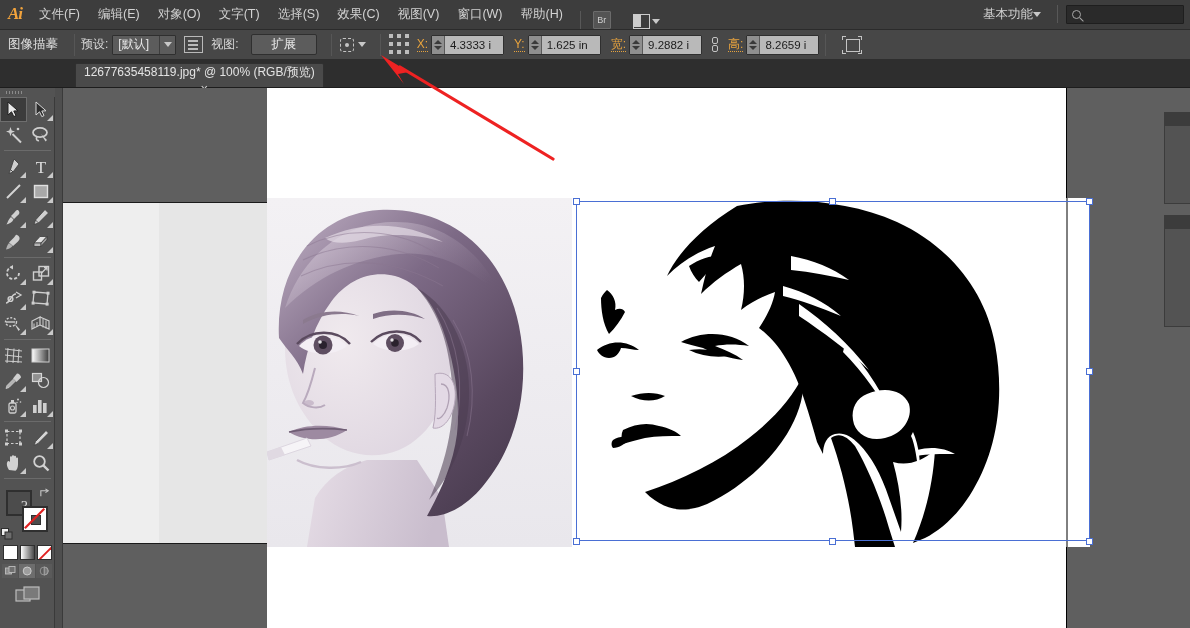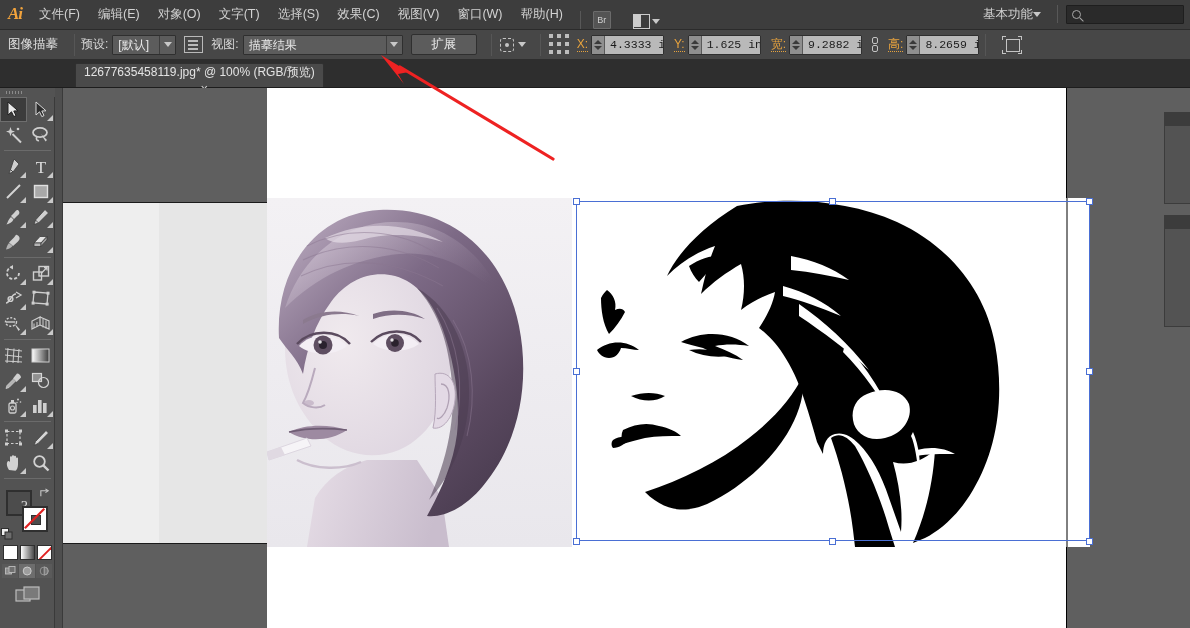--- a/index.html
+++ b/index.html
@@ -72,21 +72,21 @@
     border-bottom: 1px solid #2e2e2e;
     display: flex; align-items: center;
   }
   .ctrl-title { color: #e0e0e0; font-size: 12.5px; padding: 0 10px 0 8px; white-space: nowrap; }
   .cb-sep { width: 1px; height: 22px; background: #383838; border-right: 1px solid #565656; margin: 0 6px; }
   .ctrl-label { color: #d8d8d8; font-size: 12px; margin-right: 4px; white-space: nowrap; }
   .ctrl-label-o { color: #e8a33d; font-size: 12px; margin-right: 3px; white-space: nowrap;
                   border-bottom: 1px dotted #e8a33d; line-height: 13px; }
   .select-ctl {
     height: 20px; background: #5c5c5c; border: 1px solid #2f2f2f;
-    display: flex; align-items: flex-end; color: #e8e8e8; font-size: 12px;
+    display: flex; align-items: center; color: #e8e8e8; font-size: 12px;
     padding-left: 5px; border-radius: 1px; cursor: pointer;
   }
   .select-ctl .arw {
     width: 16px; height: 18px; margin-left: auto; background: #5c5c5c;
     border-left: 1px solid #3d3d3d; display: flex; align-items: center; justify-content: center;
   }
   .sel-preset { width: 64px; }
   .sel-view { width: 160px; }
   .panel-ico {
     width: 19px; height: 17px; border: 1px solid #b9b9b9; position: relative; margin: 0 8px; cursor: pointer;
@@ -123,21 +123,21 @@
   .spin {
     width: 13px; height: 18px; background: #8f8f8f; border-right: 1px solid #5a5a5a;
     display: flex; flex-direction: column; align-items: center; justify-content: center; gap: 2px;
     cursor: pointer;
   }
   .spin .up { width: 0; height: 0; border-left: 4px solid transparent; border-right: 4px solid transparent;
               border-bottom: 4px solid #3a3a3a; }
   .spin .dn { width: 0; height: 0; border-left: 4px solid transparent; border-right: 4px solid transparent;
               border-top: 4px solid #3a3a3a; }
   .numval {
-    width: 58px; color: #1c1c1c; font-size: 11.5px; font-family: Liberation Mono, monospace;
+    width: 58px; color: #1c1c1c; font-size: 11.5px; font-family: Liberation Sans, sans-serif;
     padding-left: 5px; white-space: nowrap; overflow: hidden;
   }
   .link-ico {
     width: 16px; height: 18px; position: relative; margin: 0 5px; cursor: pointer;
   }
   .link-ico span {
     position: absolute; left: 5px; width: 6px; height: 7px; border: 1.5px solid #c4c4c4; border-radius: 2px;
   }
   .link-ico span:nth-child(1) { top: 1px; }
   .link-ico span:nth-child(2) { top: 9px; }
@@ -319,26 +319,20 @@
       </span>
     </div>
 
     <div class="panel-ico">
         <i></i>
         <i></i>
         <i></i>
       </div>
 
     <div class="ctrl-label">视图:</div>
-    <div class="select-ctl sel-view">
-      <span>描摹结果</span>
-      <span class="arw">
-        <span class="caret-dn"></span>
-      </span>
-    </div>
 
     <div class="expand-btn">扩展</div>
     <div class="cb-sep"></div>
 
     <div class="dots-ico">
       <span class="ring"></span>
         <span class="dot"></span>
     </div>
     <span class="caret-dn" style="margin:0 8px 0 2px"></span>
     <div class="cb-sep"></div>

